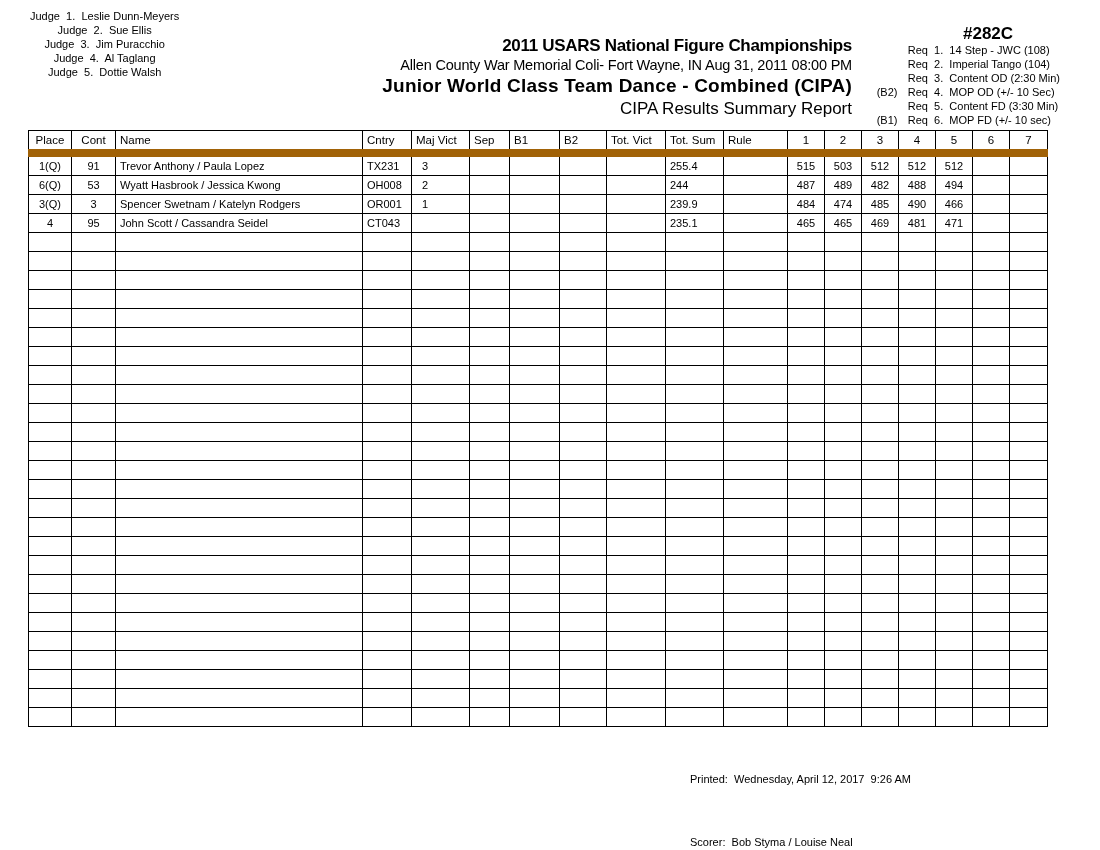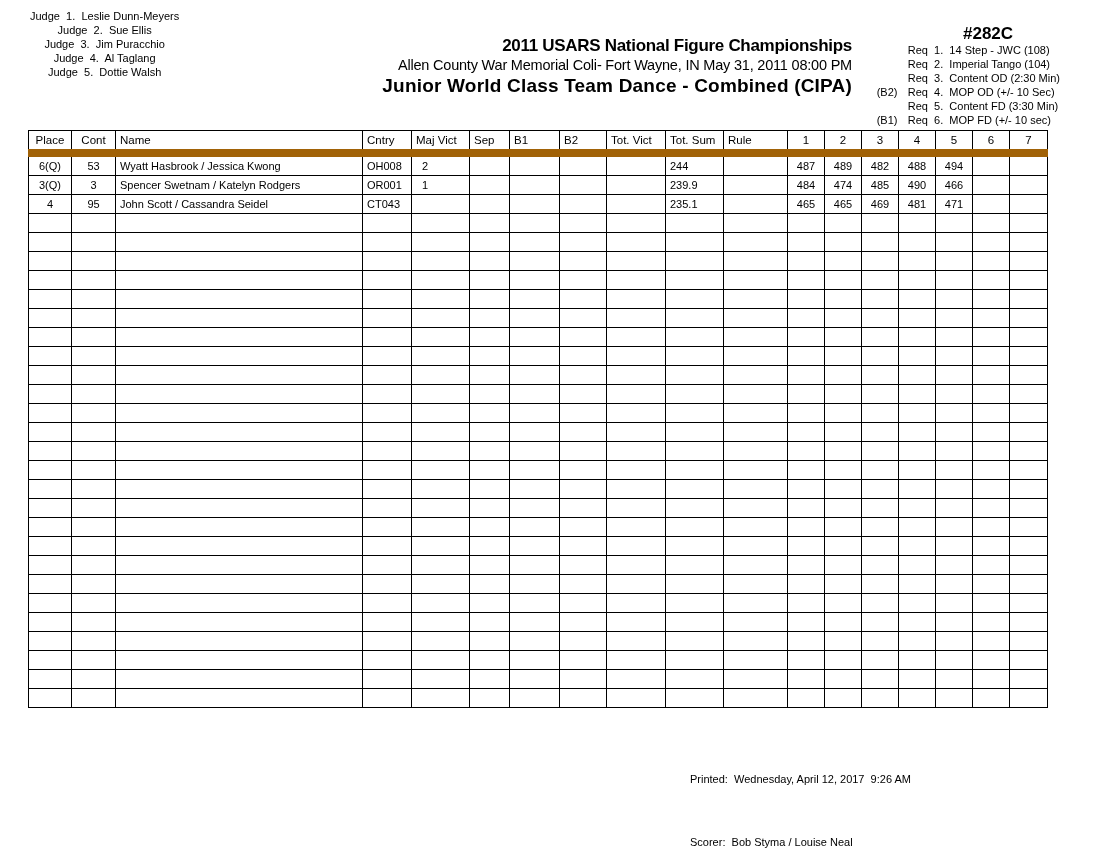--- a/index.html
+++ b/index.html
@@ -31,22 +31,23 @@
 <div class="judges">
   <div class="jl"><span>Judge  1.</span>  <span>Leslie Dunn-Meyers</span></div>
   <div class="jl"><span>Judge  2.</span>  <span>Sue Ellis</span></div>
   <div class="jl"><span>Judge  3.</span>  <span>Jim Puracchio</span></div>
   <div class="jl"><span>Judge  4.</span>  <span>Al Taglang</span></div>
   <div class="jl"><span>Judge  5.</span>  <span>Dottie Walsh</span></div>
 </div>
 
 <div class="hdr-center">
   <div class="t1">2011 USARS National Figure Championships</div>
-  <div class="t2">Allen County War Memorial Coli- Fort Wayne, IN  May 31, 2011  08:00 PM</div>
+  <div class="t2">Allen County War Memorial Coli- Fort Wayne, IN  Aug 31, 2011  08:00 PM</div>
   <div class="t3">Junior World Class Team Dance - Combined (CIPA)</div>
+  <div class="t4">CIPA Results Summary Report</div>
 </div>
 
 <div class="event-num">#282C</div>
 
 <div class="reqs">
   <div class="rl"><span class="pre"></span> <span>Req  1.</span>  <span>14 Step - JWC (108)</span></div>
   <div class="rl"><span class="pre"></span> <span>Req  2.</span>  <span>Imperial Tango (104)</span></div>
   <div class="rl"><span class="pre"></span> <span>Req  3.</span>  <span>Content OD (2:30 Min)</span></div>
   <div class="rl"><span class="pre">(B2)</span> <span>Req  4.</span>  <span>MOP OD (+/- 10 Sec)</span></div>
   <div class="rl"><span class="pre"></span> <span>Req  5.</span>  <span>Content FD (3:30 Min)</span></div>
@@ -91,20 +92,40 @@
         <th class="c">2</th>
         <th class="c">3</th>
         <th class="c">4</th>
         <th class="c">5</th>
         <th class="c">6</th>
         <th class="c">7</th>
       </tr>
   </thead>
   <tbody id="tbody">
       <tr>
+        <td class="c">1(Q)</td>
+        <td class="c">91</td>
+        <td>Trevor Anthony / Paula Lopez</td>
+        <td>TX231</td>
+        <td style="padding-left: 10px;">3</td>
+        <td></td>
+        <td></td>
+        <td></td>
+        <td></td>
+        <td>255.4</td>
+        <td></td>
+        <td class="c">515</td>
+        <td class="c">503</td>
+        <td class="c">512</td>
+        <td class="c">512</td>
+        <td class="c">512</td>
+        <td class="c"></td>
+        <td class="c"></td>
+      </tr>
+      <tr>
         <td class="c">6(Q)</td>
         <td class="c">53</td>
         <td>Wyatt Hasbrook / Jessica Kwong</td>
         <td>OH008</td>
         <td style="padding-left: 10px;">2</td>
         <td></td>
         <td></td>
         <td></td>
         <td></td>
         <td>244</td>

